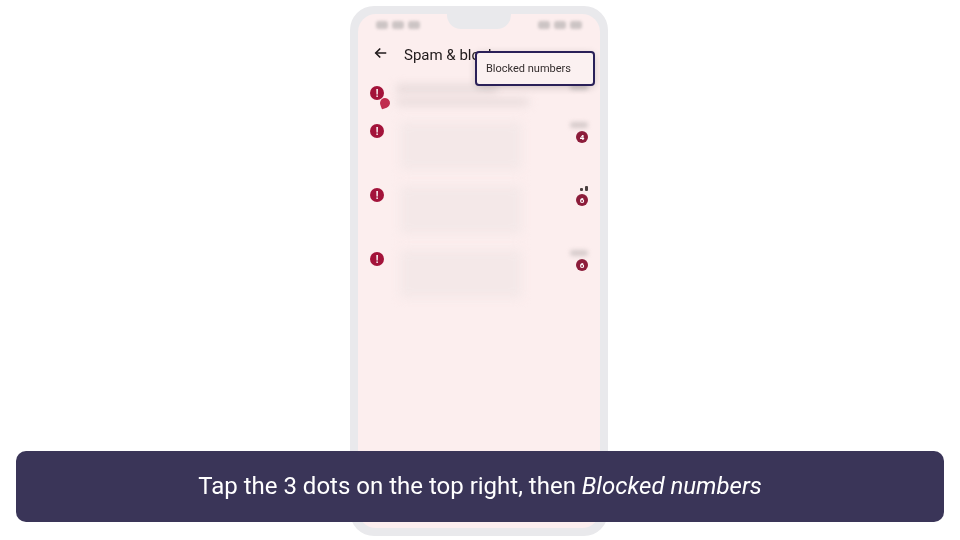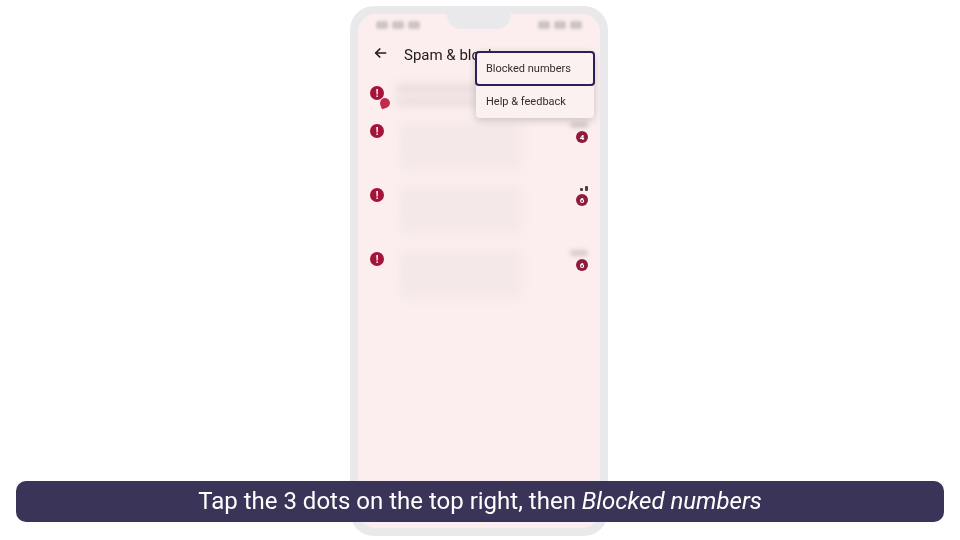--- a/index.html
+++ b/index.html
@@ -180,21 +180,21 @@
   }
   .signal-dots span:nth-child(1){ height:3px; }
   .signal-dots span:nth-child(2){ height:5px; }
   .caption-bar {
     position: absolute;
     left: 16px;
     right: 16px;
     bottom: 18px;
     background: #3a3558;
     border-radius: 10px;
-    padding: 6px 20px;
+    padding: 21px 20px;
     text-align: center;
     color: #fff;
     font-size: 24px;
     line-height: 1.2;
   }
   .caption-bar em { font-style: italic; }
 </style>
 </head>
 <body>
 
@@ -220,21 +220,20 @@
         <svg viewBox="0 0 24 24" fill="none" stroke="#201a1b" stroke-width="2.2">
           <path d="M19 12H5"></path>
             <path d="M11 18l-6-6 6-6"></path>
         </svg>
       </span>
       <span class="header-title">Spam &amp; block</span>
     </div>
 
     <div class="dropdown">
       <div class="dropdown-item highlighted">Blocked numbers</div>
-      <div class="dropdown-item">Help &amp; feedback</div>
     </div>
 
     <div class="list">
 
       <div class="list-item">
         <div class="spam-icon">
           <div class="spam-badge">!</div>
           <div class="bubble-overlay"></div>
         </div>
         <div class="blur-content">

